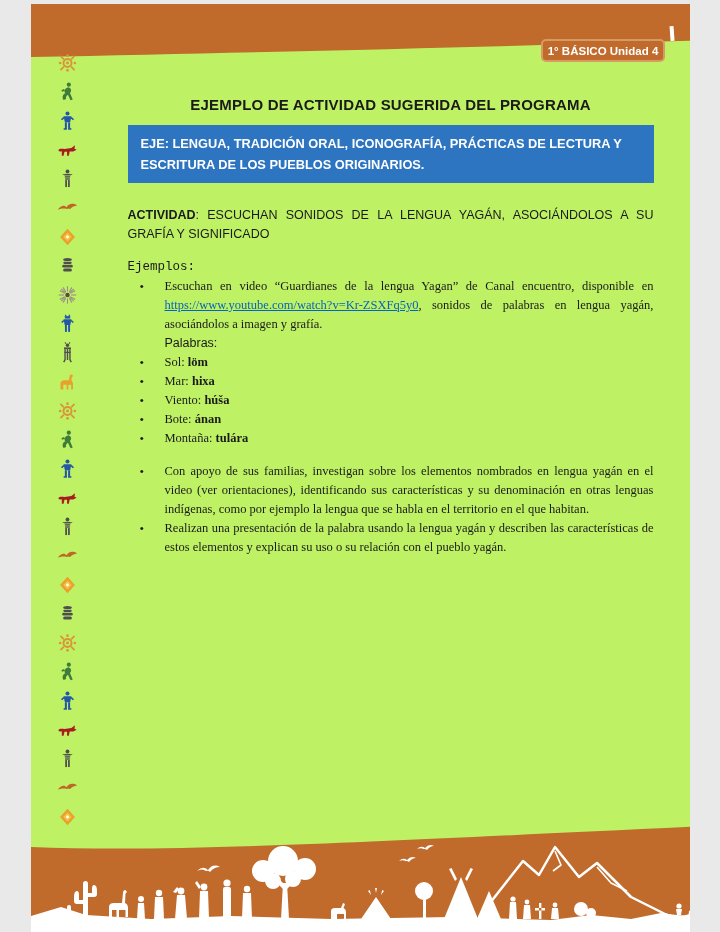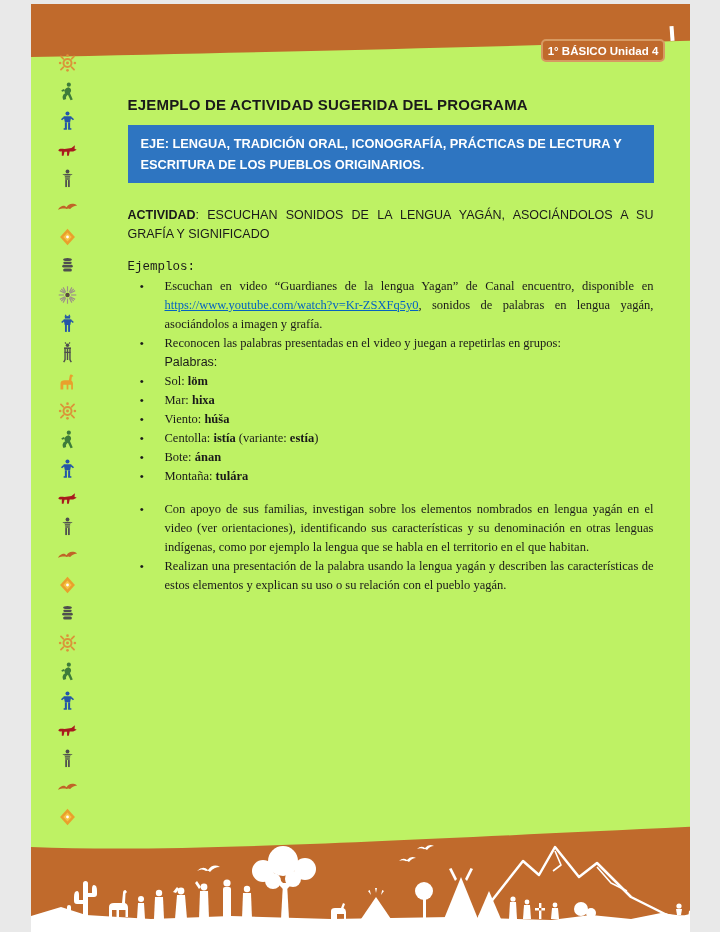--- a/index.html
+++ b/index.html
@@ -12,21 +12,21 @@
   
   .header-svg{position:absolute;top:0;left:0;display:block;}
   .tab-text{font-family:"Liberation Sans",sans-serif;font-size:11.5px;font-weight:bold;fill:#ffffff;}
   
   .icon-col{position:absolute;top:48px;width:30px;display:flex;flex-direction:column;align-items:center;gap:7px;}
   .icon-col.left{left:22px;}
   .icon-col.right{left:668px;top:40px;}
   .picto{width:21px;height:22px;line-height:0;}
   
   .content{position:absolute;left:97px;top:0;width:526px;font-size:12.5px;line-height:19px;}
-  .page-title{margin:92px 0 0 0;font-size:15px;font-weight:bold;line-height:18px;letter-spacing:.2px;}
+  .page-title{margin:92px 0 0 0;text-align:center;font-size:15px;font-weight:bold;line-height:18px;letter-spacing:.2px;}
   .eje-box{margin-top:11px;background:#2e75c1;color:#ffffff;font-weight:bold;font-size:12.8px;line-height:21px;padding:8px 13px;}
   .activity{margin:23px 0 0 0;text-align:justify;}
   .b{font-weight:bold;}
   .examples-heading{margin:14px 0 0 0;font-family:Liberation Mono, monospace;}
   ul.bullets{list-style:none;margin:0;padding:0;font-family:Liberation Serif, serif;}
   ul.bullets li{position:relative;padding-left:37px;}
   ul.bullets li::before{content:"•";position:absolute;left:12px;top:0;font-size:13px;}
   li.justify{text-align:justify;}
   li.gap-top{margin-top:14px;}
   .cont-line{padding-left:37px;}
@@ -464,29 +464,27 @@
     <h1 class="page-title">EJEMPLO DE ACTIVIDAD SUGERIDA DEL PROGRAMA</h1>
 
     <div class="eje-box">EJE: LENGUA, TRADICIÓN ORAL, ICONOGRAFÍA, PRÁCTICAS DE LECTURA Y ESCRITURA DE LOS PUEBLOS ORIGINARIOS.</div>
 
     <p class="activity"><span class="b">ACTIVIDAD</span><span>: ESCUCHAN SONIDOS DE LA LENGUA YAGÁN, ASOCIÁNDOLOS A SU GRAFÍA Y SIGNIFICADO</span></p>
 
     <p class="examples-heading">Ejemplos:</p>
 
     <ul class="bullets">
       <li class="justify"><span>Escuchan en video “Guardianes de la lengua Yagan” de Canal encuentro, disponible en </span><a class="link" href="#">https://www.youtube.com/watch?v=Kr-ZSXFq5y0</a><span>, sonidos de palabras en lengua yagán, asociándolos a imagen y grafía.</span></li>
-      <li>Reconocen las palabras presentadas en el video y juegan a repetirlas en grupos:</li>
     </ul>
     <div class="cont-line">Palabras:</div>
 
     <ul class="bullets">
         <li><span>Sol: </span><span class="b">löm</span></li>
         <li><span>Mar: </span><span class="b">hixa</span></li>
         <li><span>Viento: </span><span class="b">húša</span></li>
-        <li><span>Centolla: </span><span class="b">istía</span><span> (variante: </span><span class="b">estía</span><span>)</span></li>
         <li><span>Bote: </span><span class="b">ánan</span></li>
         <li><span>Montaña: </span><span class="b">tulára</span></li>
       </ul>
 
     <ul class="bullets">
       <li class="justify gap-top">Con apoyo de sus familias, investigan sobre los elementos nombrados en lengua yagán en el video (ver orientaciones), identificando sus características y su denominación en otras lenguas indígenas, como por ejemplo la lengua que se habla en el territorio en el que habitan.</li>
       <li class="justify">Realizan una presentación de la palabra usando la lengua yagán y describen las características de estos elementos y explican su uso o su relación con el pueblo yagán.</li>
     </ul>
 
   </div>

